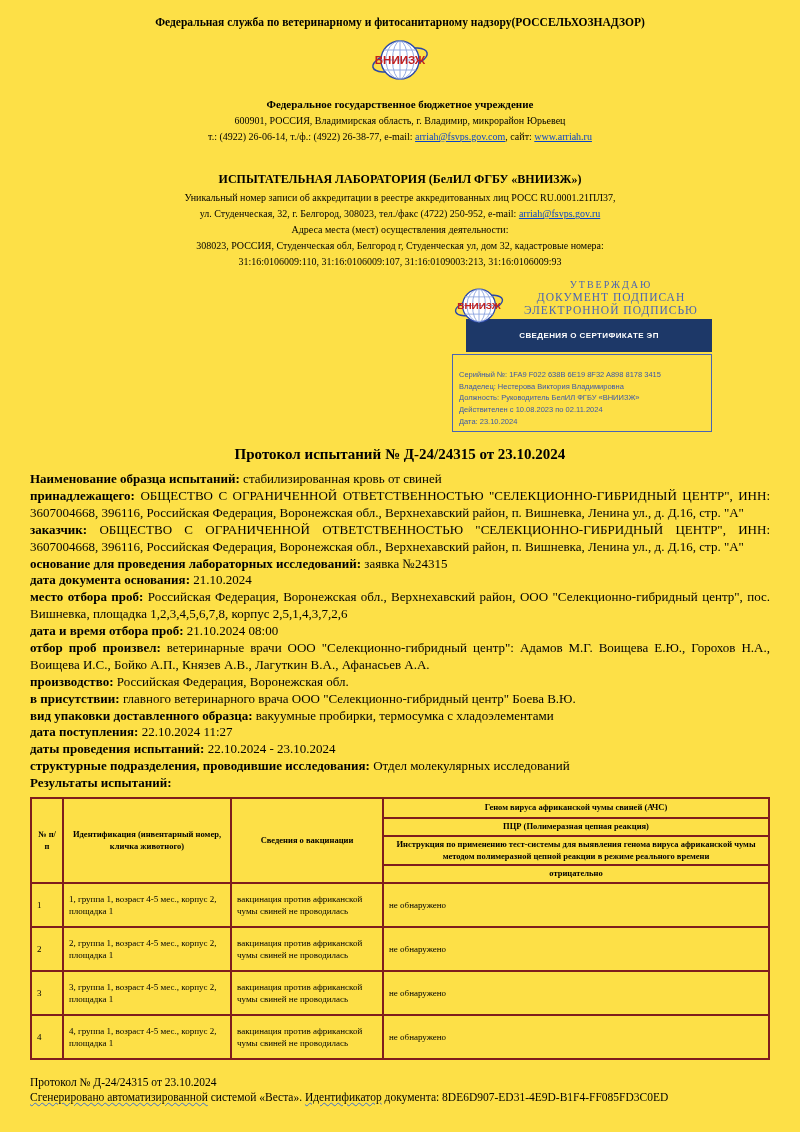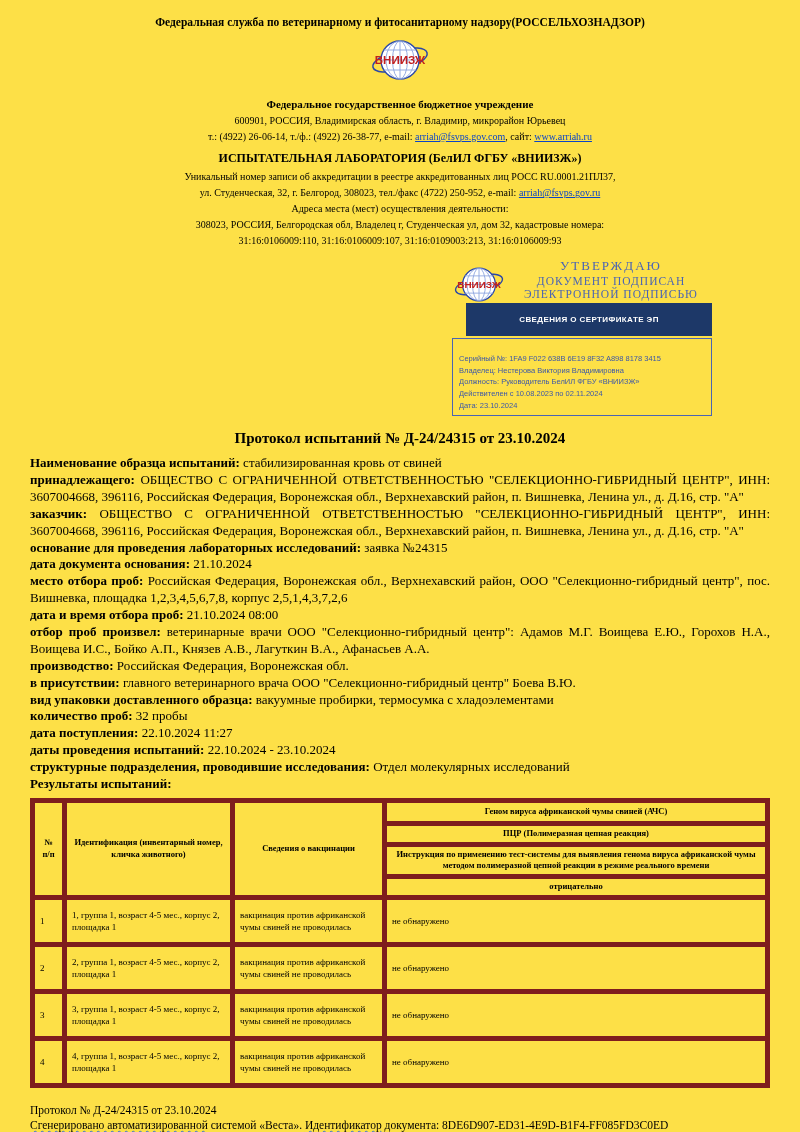--- a/index.html
+++ b/index.html
@@ -8,38 +8,38 @@
     font-family:"Liberation Serif", serif; color:#000;
     padding:16px 30px 10px; box-sizing:border-box; position:relative; overflow:hidden;
   }
   .c { text-align:center; }
   .agency { font-weight:bold; font-size:11.5px; }
   .logo-wrap { margin-top:5px; }
   .org-type { font-weight:bold; font-size:11px; margin-top:7px; }
   .org-name { font-weight:bold; font-size:11.5px; margin-top:5px; }
   .line12 { font-size:10px; margin-top:5px; }
   .link { color:#0b44c7; text-decoration:underline; cursor:pointer; }
-  .lab-title { font-weight:bold; font-size:12px; margin-top:9px; }
+  .lab-title { font-weight:bold; font-size:12px; margin-top:30px; }
 
   .stamp { width:260px; margin:12px 58px 0 auto; position:relative; min-height:106px; }
   .stamp-logo { position:absolute; left:2px; top:3px; }
   .stamp-head { margin-left:58px; text-align:center; color:#4a64b4; }
-  .stamp-approve { font-size:13px; letter-spacing:2px; }
+  .stamp-approve { font-size:10px; letter-spacing:2px; }
   .stamp-sig { font-size:11.5px; letter-spacing:1px; margin-top:1px; }
   .stamp-band { margin-left:14px; margin-top:3px; background:#1d3868; color:#fff; text-align:center;
     font-family:"Liberation Sans", sans-serif; font-size:8px; font-weight:bold; padding:12px 0; letter-spacing:0.4px; }
   .stamp-box { border:1.5px solid #4a64b4; margin-top:2px; padding:14px 6px 4px; color:#3c57a8;
     font-family:"Liberation Sans", sans-serif; font-size:7.5px; line-height:1.55; text-align:left; }
 
   .doc-title { text-align:center; font-weight:bold; font-size:15px; margin-top:14px; }
   .fields { margin-top:8px; }
   .fields p { margin:0; font-size:13px; line-height:1.3; text-align:justify; }
 
   table.results { width:100%; border-collapse:collapse; margin-top:5px; table-layout:fixed; }
-  .results th, .results td { border:5px solid #7f1d1d; vertical-align:middle; padding:2px 5px; word-wrap:break-word; }
+  .results th, .results td { border:2px solid #7f1d1d; vertical-align:middle; padding:2px 5px; word-wrap:break-word; }
   .results th { font-size:8.5px; font-weight:bold; line-height:1.35; }
   .results td { font-size:9px; line-height:1.35; }
   col.c-num { width:32px; } col.c-ident { width:168px; } col.c-vacc { width:152px; }
   .results thead tr.h1 th { height:14px; }
   .results thead tr.h2 th { height:12px; }
   .results thead tr.h4 th { height:12px; }
   .results tbody td { height:38px; }
 
   .footer { margin-top:16px; font-size:11.5px; }
   .footer .l2 { margin-top:3px; }
@@ -69,21 +69,21 @@
   </div>
 
   <div class="c org-type">Федеральное государственное бюджетное учреждение</div>
   <div class="c line12">600901, РОССИЯ, Владимирская область, г. Владимир, микрорайон Юрьевец</div>
   <div class="c line12"><span>т.: (4922) 26-06-14, т./ф.: (4922) 26-38-77, e-mail: </span><a class="link">arriah@fsvps.gov.com</a><span>, сайт: </span><a class="link">www.arriah.ru</a></div>
 
   <div class="c lab-title">ИСПЫТАТЕЛЬНАЯ ЛАБОРАТОРИЯ (БелИЛ ФГБУ «ВНИИЗЖ»)</div>
   <div class="c line12">Уникальный номер записи об аккредитации в реестре аккредитованных лиц РОСС RU.0001.21ПЛ37,</div>
   <div class="c line12"><span>ул. Студенческая, 32, г. Белгород, 308023, тел./факс (4722) 250-952, e-mail: </span><a class="link">arriah@fsvps.gov.ru</a></div>
   <div class="c line12">Адреса места (мест) осуществления деятельности:</div>
-  <div class="c line12">308023, РОССИЯ, Белгородская обл, Владелец г, Студенческая ул, дом 32, кадастровые номера:</div>
+  <div class="c line12">308023, РОССИЯ, Студенческая обл, Белгород г, Студенческая ул, дом 32, кадастровые номера:</div>
   <div class="c line12">31:16:0106009:110, 31:16:0106009:107, 31:16:0109003:213, 31:16:0106009:93</div>
 
   <div class="stamp">
     <svg class="stamp-logo" width="50" height="47" viewBox="0 0 58 54">
       <ellipse cx="29" cy="27" rx="28" ry="10" fill="none" stroke="#2a47a8" stroke-width="1.6" transform="rotate(-15 29 27)"></ellipse>
       <circle cx="29" cy="27" r="19" fill="#ffffff" stroke="#2a47a8" stroke-width="1.5"></circle>
       <g stroke="#8aa3de" stroke-width="1" fill="none">
         <line x1="12.8" y1="17" x2="45.2" y2="17"></line>
         <line x1="10" y1="27" x2="48" y2="27"></line>
         <line x1="12.8" y1="37" x2="45.2" y2="37"></line>
@@ -115,21 +115,20 @@
     <p><b>принадлежащего:</b> <span>ОБЩЕСТВО С ОГРАНИЧЕННОЙ ОТВЕТСТВЕННОСТЬЮ "СЕЛЕКЦИОННО-ГИБРИДНЫЙ ЦЕНТР", ИНН: 3607004668, 396116, Российская Федерация, Воронежская обл., Верхнехавский район, п. Вишневка, Ленина ул., д. Д.16, стр. "А"</span></p>
     <p><b>заказчик:</b> <span>ОБЩЕСТВО С ОГРАНИЧЕННОЙ ОТВЕТСТВЕННОСТЬЮ "СЕЛЕКЦИОННО-ГИБРИДНЫЙ ЦЕНТР", ИНН: 3607004668, 396116, Российская Федерация, Воронежская обл., Верхнехавский район, п. Вишневка, Ленина ул., д. Д.16, стр. "А"</span></p>
     <p><b>основание для проведения лабораторных исследований:</b> <span>заявка №24315</span></p>
     <p><b>дата документа основания:</b> <span>21.10.2024</span></p>
     <p><b>место отбора проб:</b> <span>Российская Федерация, Воронежская обл., Верхнехавский район, ООО "Селекционно-гибридный центр", пос. Вишневка, площадка 1,2,3,4,5,6,7,8, корпус 2,5,1,4,3,7,2,6</span></p>
     <p><b>дата и время отбора проб:</b> <span>21.10.2024 08:00</span></p>
     <p><b>отбор проб произвел:</b> <span>ветеринарные врачи ООО "Селекционно-гибридный центр": Адамов М.Г. Воищева Е.Ю., Горохов Н.А., Воищева И.С., Бойко А.П., Князев А.В., Лагуткин В.А., Афанасьев А.А.</span></p>
     <p><b>производство:</b> <span>Российская Федерация, Воронежская обл.</span></p>
     <p><b>в присутствии:</b> <span>главного ветеринарного врача ООО "Селекционно-гибридный центр" Боева В.Ю.</span></p>
     <p><b>вид упаковки доставленного образца:</b> <span>вакуумные пробирки, термосумка с хладоэлементами</span></p>
-    <p><b>количество проб:</b> <span>32 пробы</span></p>
     <p><b>дата поступления:</b> <span>22.10.2024 11:27</span></p>
     <p><b>даты проведения испытаний:</b> <span>22.10.2024 - 23.10.2024</span></p>
     <p><b>структурные подразделения, проводившие исследования:</b> <span>Отдел молекулярных исследований</span></p>
     <p><b>Результаты испытаний:</b> <span></span></p>
   </div>
 
   <table class="results">
     <colgroup>
       <col class="c-num">
         <col class="c-ident">

